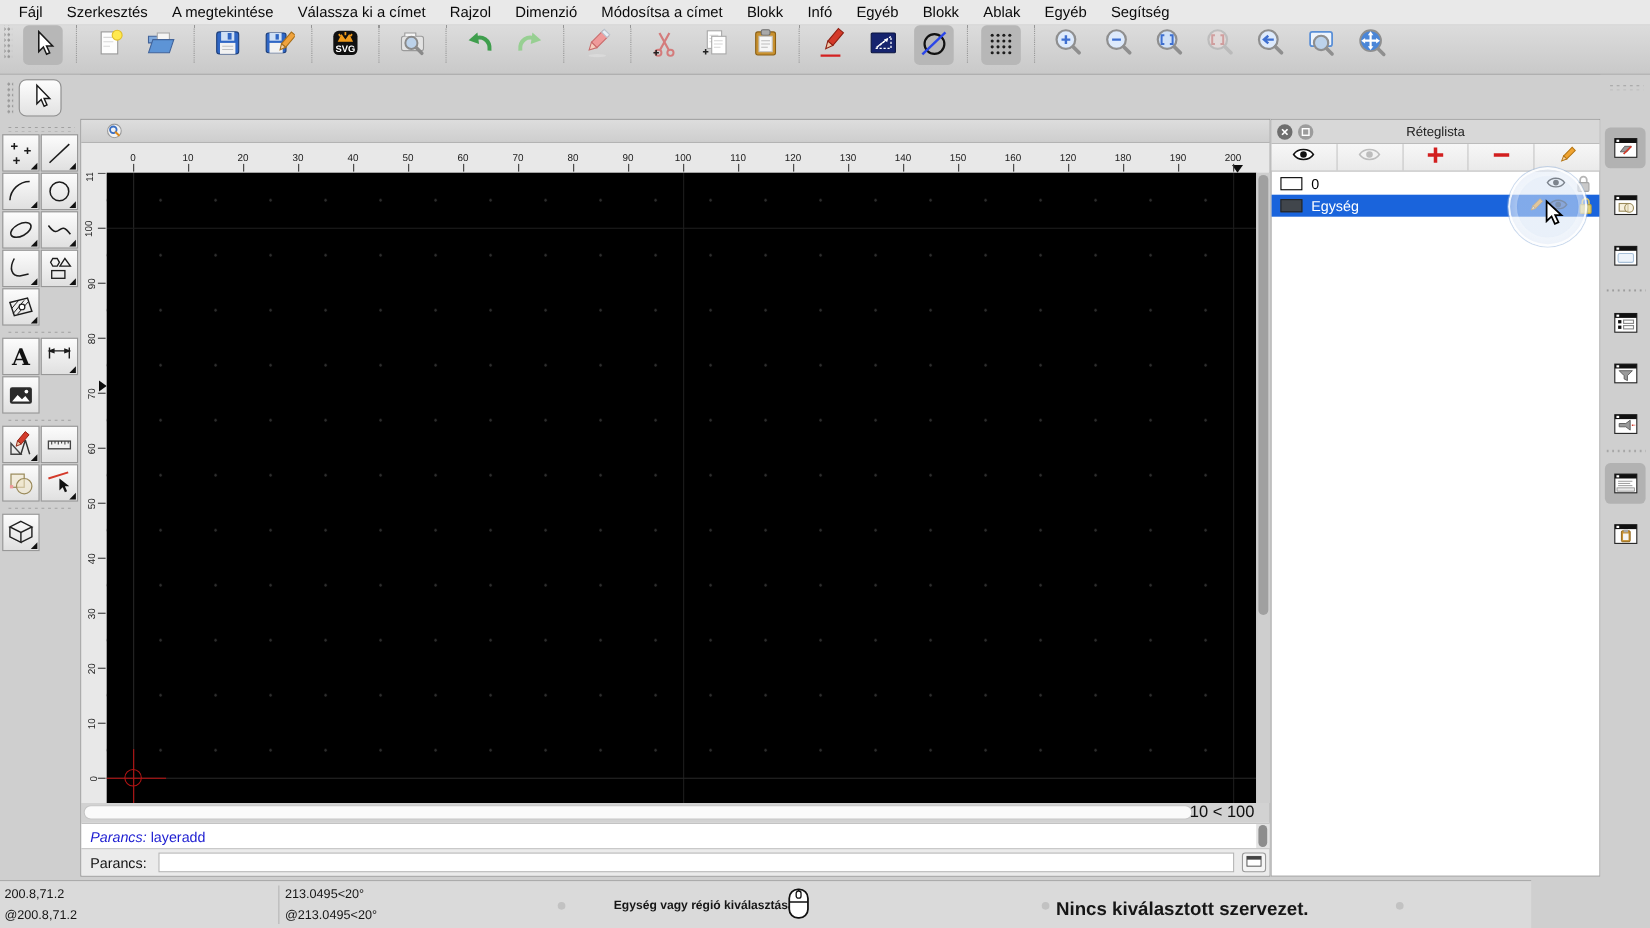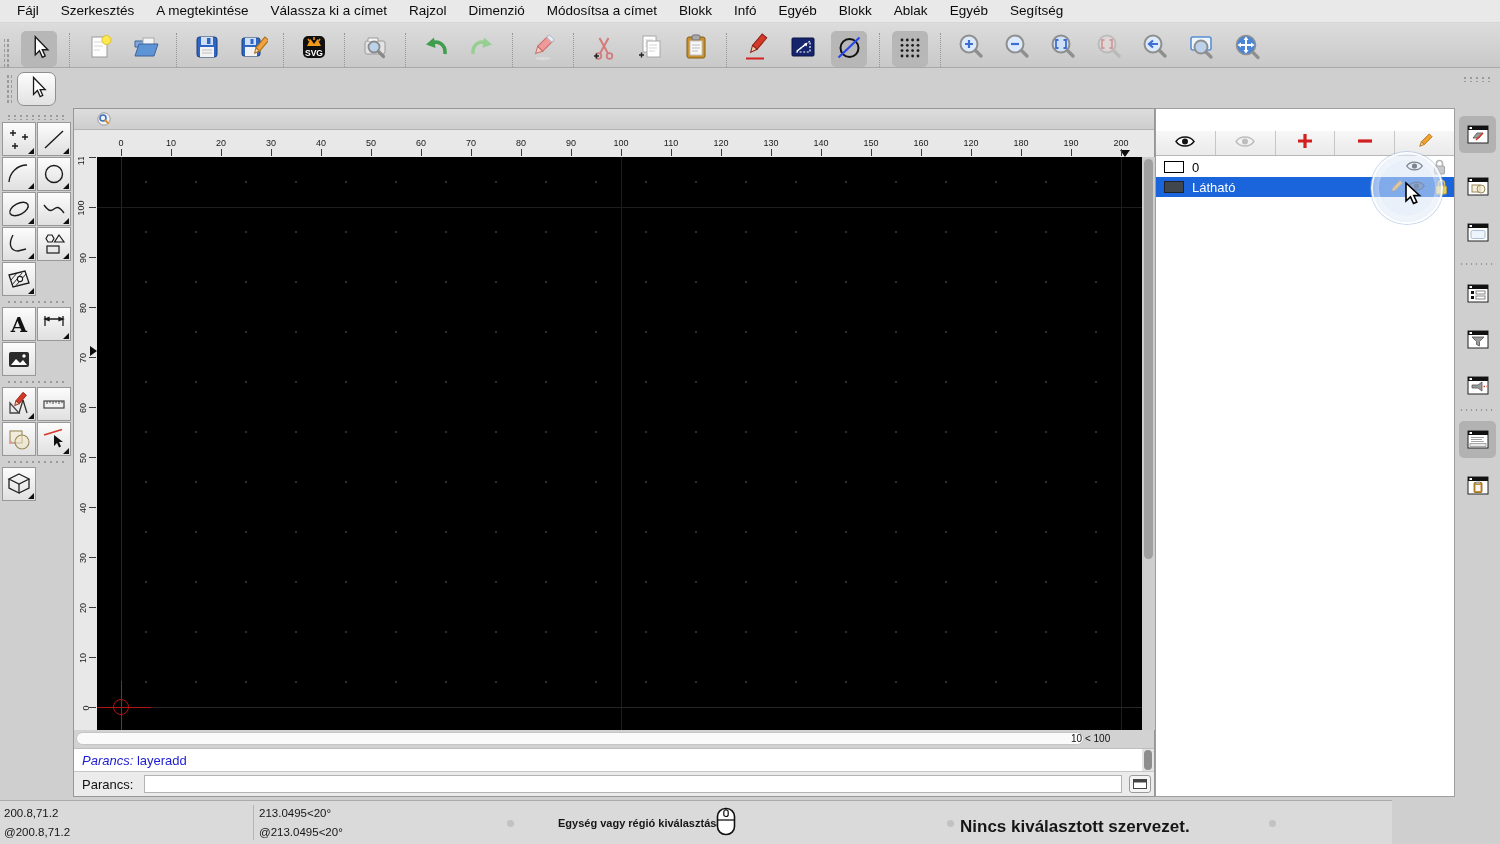--- a/index.html
+++ b/index.html
@@ -8,21 +8,21 @@
   #root { position:relative; width:1500px; height:844px; overflow:hidden; background:#cfcfcf; }
 
   
   .menubar { position:absolute; left:0; top:0; width:1500px; height:23px; background:#e9e9e9;
              display:flex; align-items:center; padding-left:6px; border-bottom:1px solid #d6d6d6; }
   .menu-item { padding:0 11px; font-size:13.5px; color:#0a0a0a; line-height:22px; white-space:nowrap; }
 
   
   .toolbar { position:absolute; left:0; top:23px; width:1500px; height:45px;
              background:linear-gradient(#dcdcdc,#c9c9c9); border-bottom:1px solid #a9a9a9;
-             display:flex; align-items:flex-end; padding-left:4px; gap:10px; }
+             display:flex; align-items:flex-start; padding-left:4px; gap:10px; }
   .tb-handle { width:7px; height:30px; background-image:radial-gradient(#9a9a9a 1px, transparent 1.2px);
                background-size:4px 5px; background-position:2px 1px; }
   .tb-sep { width:1px; height:34px; border-left:1px dotted #969696; margin:0 2px; }
   .tbtn { width:36px; height:36px; display:flex; align-items:center; justify-content:center; border-radius:5px; flex:0 0 auto; }
   .tbtn.pressed { background:#b7b7b7; }
   .tbtn.disabled { opacity:.5; }
 
   
   .palette { position:absolute; left:0; top:68px; width:73px; height:732px; background:#cfcfcf; }
   .pal-select { position:absolute; left:17px; top:4px; width:39px; height:34px; border:1px solid #8f8f8f;
@@ -66,21 +66,21 @@
   .axis { background:#262626; }
   .origin { position:absolute; left:24px; top:550px; width:0; height:0; }
   .origin .ch { position:absolute; left:-26px; top:0; width:56px; height:1px; background:#b31414; }
   .origin .cv { position:absolute; left:0; top:-26px; width:1px; height:56px; background:#b31414; }
   .origin .cc { position:absolute; left:-8px; top:-8px; width:16px; height:16px; border:1.5px solid #b31414; border-radius:50%; }
   .vscroll { position:absolute; left:1068px; top:48px; width:13px; height:573px; background:#cecece; }
   .vscroll .thumb { position:absolute; left:2px; top:2px; width:9px; height:400px; background:#a0a0a0; border-radius:5px; }
   .scrollrow { position:absolute; left:0; right:0; top:621px; height:18px; background:#d2d2d2; }
   .hthumb { position:absolute; left:2px; top:2px; width:1008px; height:13px; background:#fafafa;
             border:1px solid #c5c5c5; border-radius:7px; }
-  .zoomlabel { position:absolute; right:3px; top:1px; width:80px; text-align:left; font-size:10px; color:#111; line-height:16px; }
+  .zoomlabel { position:absolute; right:3px; top:1px; width:80px; text-align:center; font-size:15px; color:#111; line-height:16px; }
   .history { position:absolute; left:0; right:0; top:639px; height:23px; background:#fff; border-top:1px solid #bdbdbd; }
   .history .txt { position:absolute; left:8px; top:4px; font-size:13px; color:#1b1bd1; }
   .history .lbl { font-style:italic; }
   .hist-scroll { position:absolute; right:0; top:0; width:12px; height:22px; background:#e3e3e3; }
   .hist-scroll .thumb { position:absolute; left:2px; top:1px; width:8px; height:20px; background:#8d8d8d; border-radius:4px; }
   .inputrow { position:absolute; left:0; right:0; top:662px; height:25px; background:#ebebeb; border-top:1px solid #c6c6c6; }
   .inputrow .lbl { position:absolute; left:8px; top:5px; font-size:13px; color:#111; }
   .cmd-input { position:absolute; left:70px; top:3px; width:978px; height:18px; background:#fff;
                border:1px solid #b3b3b3; font-size:13px; font-family:"Liberation Sans",sans-serif; padding:0 4px; }
   .cmd-btn { position:absolute; right:3px; top:3px; width:22px; height:18px; background:#f4f4f4;
@@ -626,20 +626,29 @@
       <div class="cmd-btn">
         <span><svg width="14" height="10" viewBox="0 0 14 10">
               <rect x="0.5" y="0.5" width="13" height="9" fill="#fff" stroke="#444"></rect>
               <rect x="0.5" y="0.5" width="13" height="3" fill="#444"></rect>
             </svg></span>
       </div>
     </div>
   </div>
 
   <div class="layerpanel">
+    <div class="lp-header">
+      <span class="lp-close"><svg width="14" height="14" viewBox="0 0 14 14">
+            <path d="M4.5 4.5 L9.5 9.5 M9.5 4.5 L4.5 9.5" stroke="#fff" stroke-width="1.6"></path>
+          </svg></span>
+      <span class="lp-detach"><svg width="14" height="14" viewBox="0 0 14 14">
+            <rect x="4" y="4" width="6" height="6" fill="none" stroke="#fff" stroke-width="1.3"></rect>
+          </svg></span>
+      <div class="lp-title">Réteglista</div>
+    </div>
     <div class="lp-toolbar">
       <div class="lp-tbtn">
         <span><svg width="22" height="15" viewBox="0 0 22 15">
               <path d="M2 7.5 C6 1.5 16 1.5 20 7.5 C16 13.5 6 13.5 2 7.5 Z" fill="#fff" stroke="#111" stroke-width="1.4"></path>
               <circle cx="11" cy="7.5" r="3" fill="#111"></circle>
             </svg></span>
       </div>
       <div class="lp-tbtn">
         <span><svg width="22" height="15" viewBox="0 0 22 15">
               <path d="M2 7.5 C6 1.5 16 1.5 20 7.5 C16 13.5 6 13.5 2 7.5 Z" fill="#f2f2f2" stroke="#bdbdbd" stroke-width="1.4"></path>
@@ -674,21 +683,21 @@
               <circle cx="11" cy="7.5" r="3" fill="#111"></circle>
             </svg></span>
         <span class="lic" style="right:8px"><svg width="13" height="16" viewBox="0 0 13 16">
               <path d="M3.5 7 V4.5 a3 3 0 0 1 6 0 V7" fill="none" stroke="#b5b5b5" stroke-width="1.6"></path>
               <rect x="1.5" y="7" width="10" height="8" rx="1" fill="#c9c9c9" stroke="#a5a5a5"></rect>
             </svg></span>
       </span>
     </div>
     <div class="lrow sel" style="top:68px">
       <span class="lswatch" style="background:#41464c;border-color:#20242a"></span>
-      <span class="lname">Látható</span>
+      <span class="lname">Egység</span>
       <span class="licons">
         <span class="lic" style="right:50px"><svg width="15" height="15" viewBox="0 0 18 18">
               <g transform="rotate(45 9 9)">
                 <rect x="7" y="1" width="4" height="11" fill="#f0a330" stroke="#b37514" stroke-width="0.9"></rect>
                 <polygon points="7,12 11,12 9,16.5" fill="#f5d3a6" stroke="#b37514" stroke-width="0.9"></polygon>
               </g>
             </svg></span>
         <span class="lic" style="right:28px"><svg width="19" height="14" viewBox="0 0 22 15">
               <path d="M2 7.5 C6 1.5 16 1.5 20 7.5 C16 13.5 6 13.5 2 7.5 Z" fill="#2a5bb8" stroke="#0e2a55" stroke-width="1.5"></path>
               <circle cx="11" cy="7.5" r="3" fill="#0e2a55"></circle>

